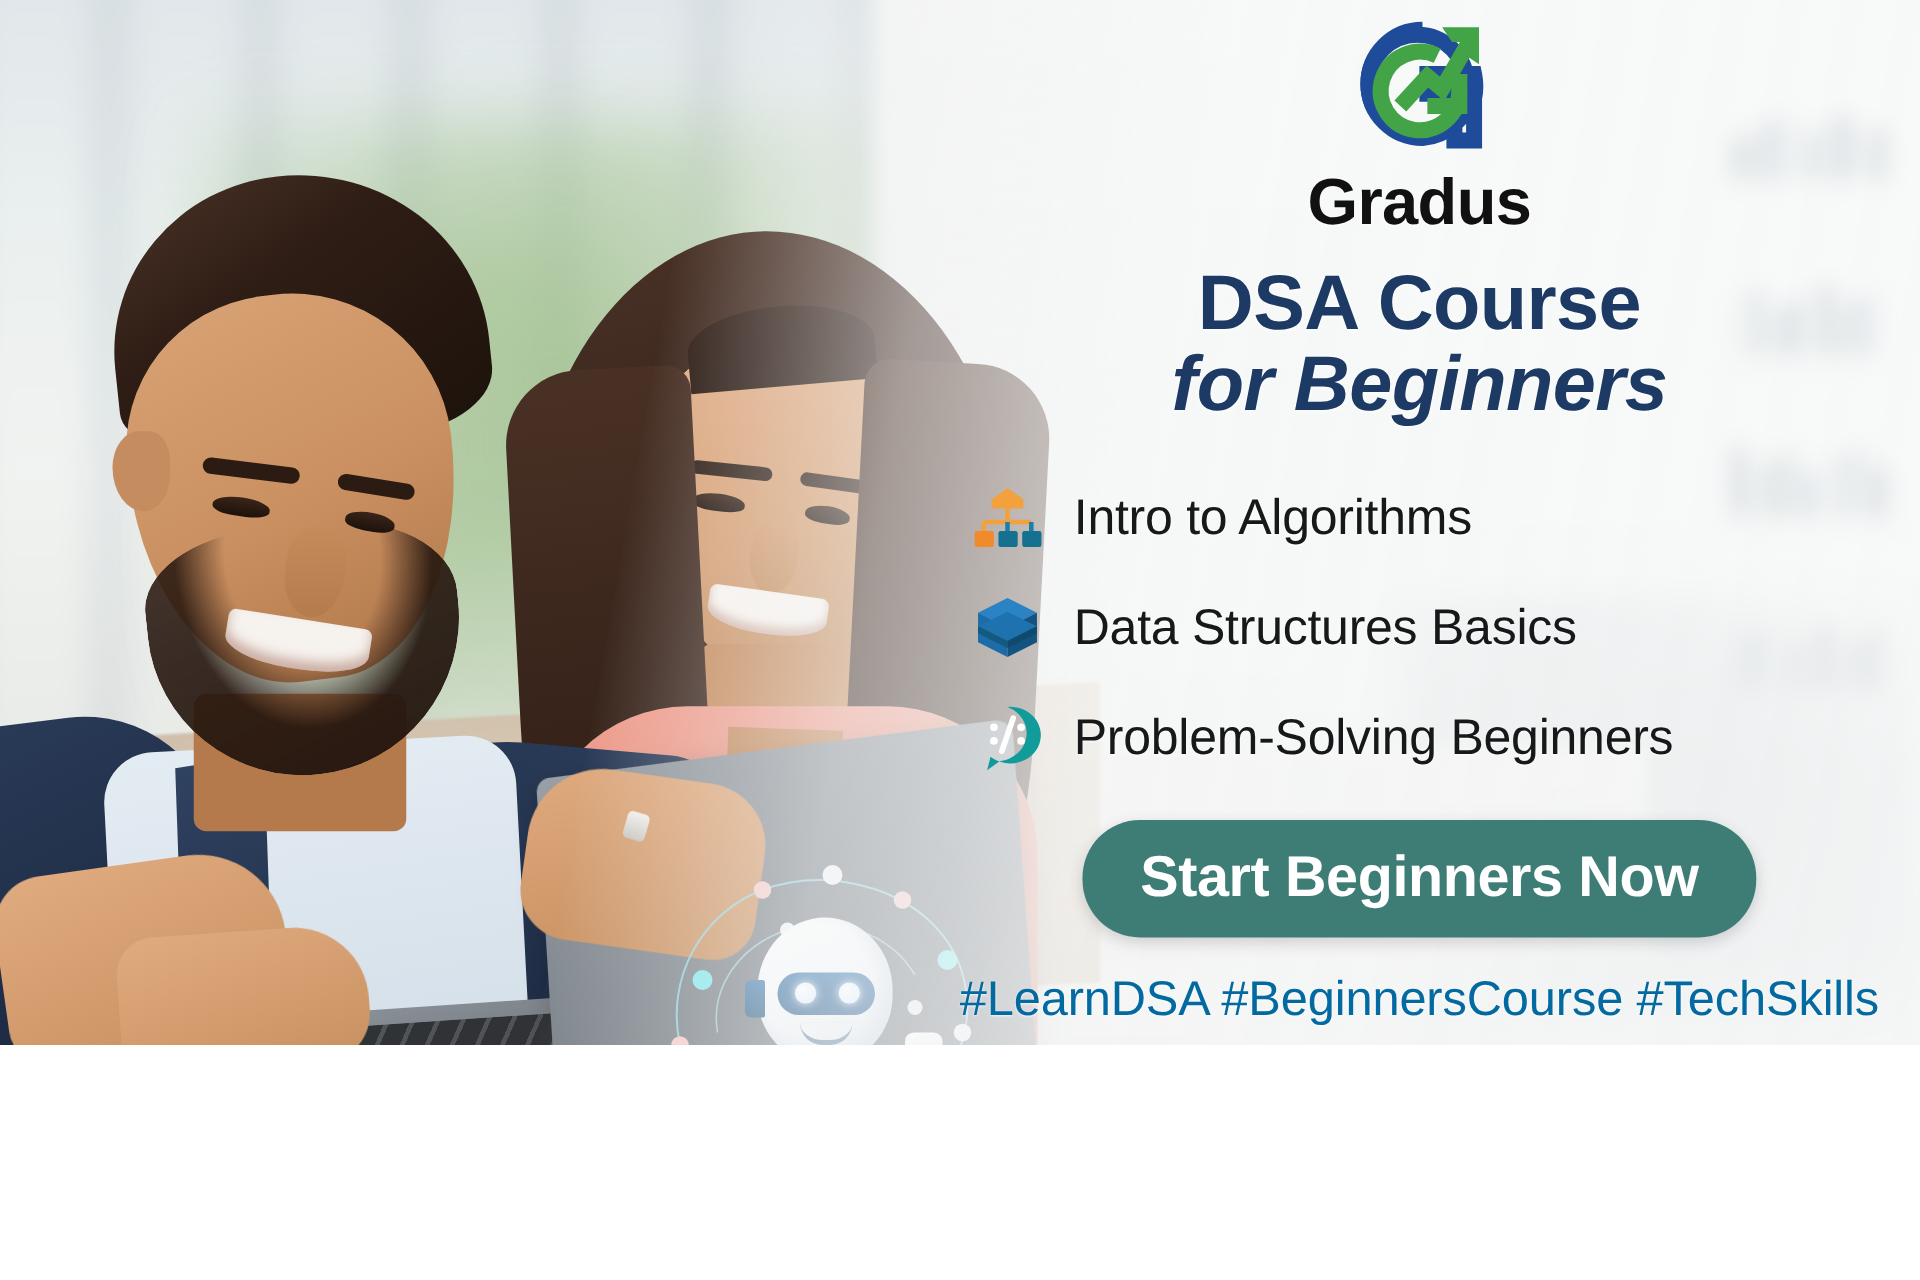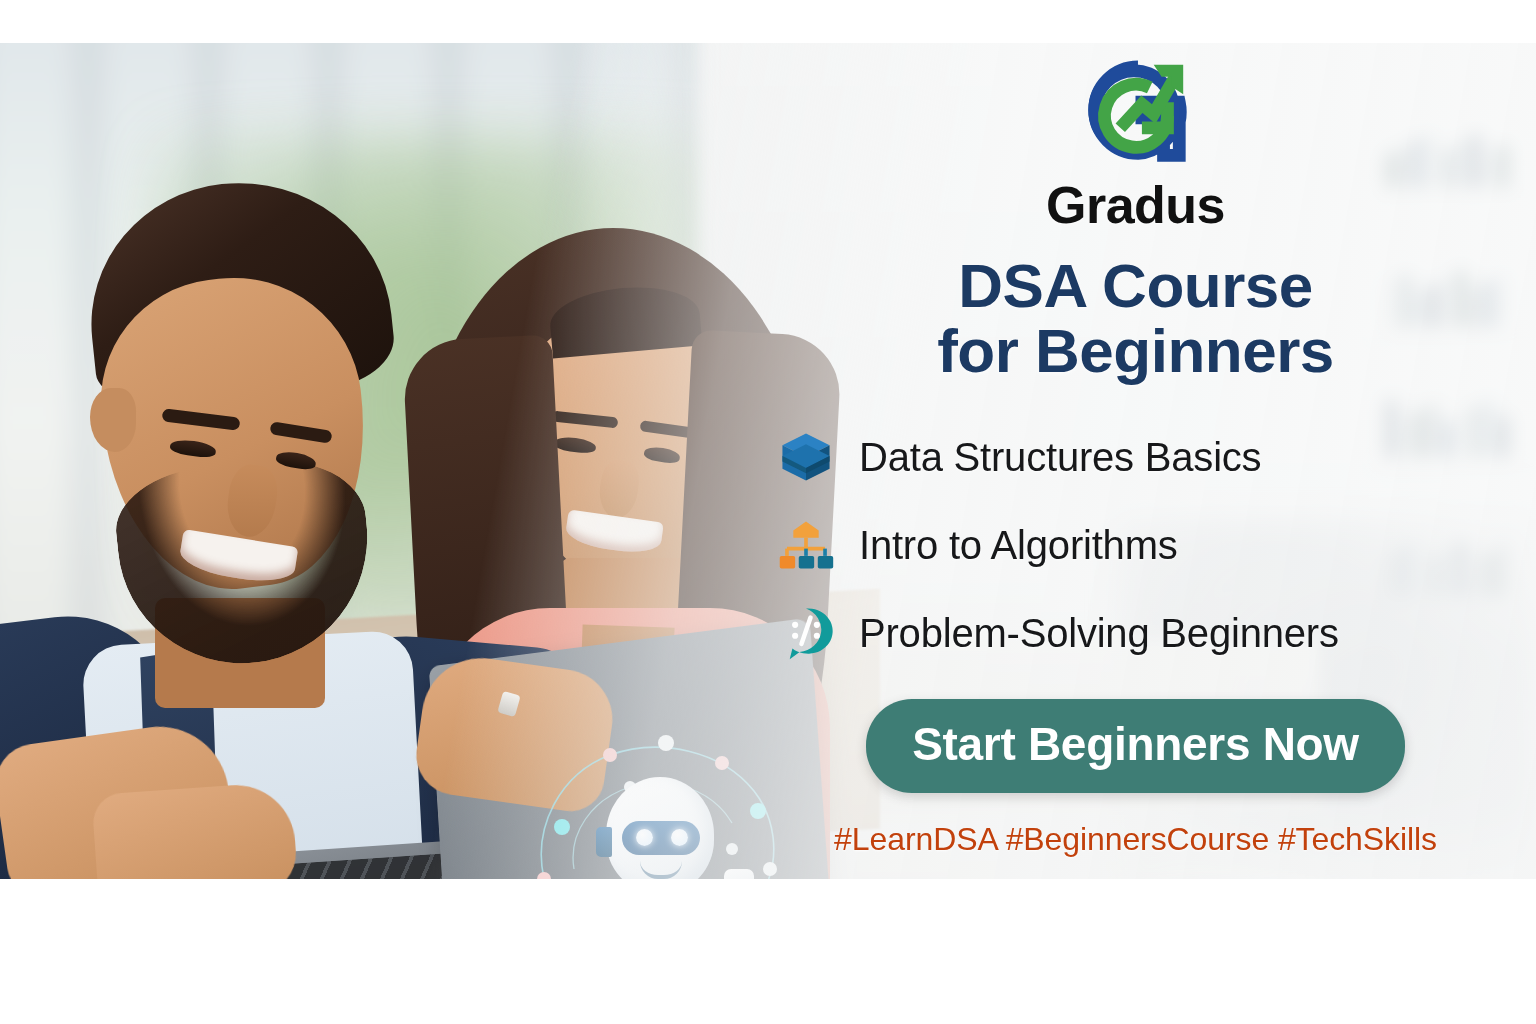--- a/index.html
+++ b/index.html
@@ -2,21 +2,20 @@
 <html><head>
 <meta charset="utf-8">
 <style>
   * { margin:0; padding:0; box-sizing:border-box; }
   html,body { width:1536px; height:1024px; overflow:hidden; background:#fff; }
   body { font-family:"Liberation Sans", sans-serif; }
 
   .banner {
     position:relative; width:1536px; height:836px; overflow:hidden;
     background:#e9eaec;
-    margin-top:43px;
   }
 
   
   .photo-stage { position:absolute; inset:0; overflow:hidden; }
 
   .bg-base {
     position:absolute; inset:-40px;
     background:
       linear-gradient(180deg,#f4f5f6 0%,#eef0f0 42%,#e3e3e2 62%,#dddbd7 100%);
   }
@@ -349,21 +348,21 @@
     font-size:52px; font-weight:600; color:#111; letter-spacing:-.5px;
     line-height:1; margin-top:4px;
     text-shadow:0 1px 2px rgba(255,255,255,.85);
   }
 
   .headline {
     margin-top:22px; text-align:center; color:#1c3a63;
     font-size:62px; font-weight:700; line-height:1.05; letter-spacing:-.5px;
     text-shadow:0 1px 3px rgba(255,255,255,.75);
   }
-  .headline .l2 { display:block; }
+  .headline .l2 { display:block;font-style:italic; }
 
   .features { margin-top:30px; width:100%; padding-left:42px; }
   .feature {
     display:flex; align-items:center; gap:24px; height:88px;
   }
   .feature .ficon { width:58px; height:58px; flex:0 0 58px; display:block; }
   .feature .flabel {
     font-size:40px; font-weight:400; color:#17181a; letter-spacing:-.2px;
     text-shadow:0 1px 2px rgba(255,255,255,.8);
   }
@@ -374,21 +373,21 @@
     padding:18px 46px 22px; border-radius:46px; border:none;
     box-shadow:0 4px 12px rgba(0,0,0,.16); cursor:pointer;
     font-family:"Liberation Sans", sans-serif;
   }
 
   .url {
     margin-top:22px; font-size:44px; font-weight:400; color:#121314;
     letter-spacing:-.4px; text-shadow:0 1px 2px rgba(255,255,255,.8);
   }
   .tags {
-    margin-top:28px; font-size:32px; font-weight:400; color:#c2410c;
+    margin-top:28px; font-size:39px; font-weight:400; color:#0369a1;
     letter-spacing:-.1px; text-shadow:0 1px 2px rgba(255,255,255,.8);
   }
 </style>
 </head>
 <body>
 
 <div class="banner">
 
   <div class="photo-stage">
     <div class="bg-base"></div>
@@ -561,47 +560,47 @@
 
     <div class="headline">
       <span class="l1">DSA Course</span>
       <span class="l2">for Beginners</span>
     </div>
 
     <div class="features">
 
       <div class="feature">
         <svg class="ficon" viewBox="0 0 64 64">
-          <path d="M32 6 L58 19 L32 32 L6 19 Z" fill="#2b82c4"></path>
-          <path d="M6 19 L32 32 L32 58 L6 45 Z" fill="#1b6ca8"></path>
-          <path d="M58 19 L58 45 L32 58 L32 32 Z" fill="#12537f"></path>
-          <path d="M32 18 L58 31 L32 44 L6 31 Z" fill="#1e72ad"></path>
-          <path d="M6 31 L32 44 L32 50 L6 37 Z" fill="#14597f"></path>
-          <path d="M58 31 L58 37 L32 50 L32 44 Z" fill="#0f4a6e"></path>
-        </svg>
-        <span class="flabel">Data Structures Basics</span>
-      </div>
-
-      <div class="feature">
-        <svg class="ficon" viewBox="0 0 64 64">
           <path d="M18 16 L32 6 L46 16 L46 24 L18 24 Z" fill="#f2a13c"></path>
           <path d="M32 24 L32 36" stroke="#f2a13c" stroke-width="4"></path>
           <path d="M11 36 L53 36" stroke="#f2a13c" stroke-width="4"></path>
           <path d="M11 36 L11 44" stroke="#f2a13c" stroke-width="4"></path>
           <path d="M32 36 L32 44" stroke="#1b7fa8" stroke-width="4"></path>
           <path d="M53 36 L53 44" stroke="#1b7fa8" stroke-width="4"></path>
           <rect x="3" y="44" width="17" height="14" rx="2" fill="#f08a2a"></rect>
           <rect x="24" y="44" width="17" height="14" rx="2" fill="#15718f"></rect>
           <rect x="45" y="44" width="17" height="14" rx="2" fill="#15718f"></rect>
         </svg>
         <span class="flabel">Intro to Algorithms</span>
       </div>
 
       <div class="feature">
         <svg class="ficon" viewBox="0 0 64 64">
+          <path d="M32 6 L58 19 L32 32 L6 19 Z" fill="#2b82c4"></path>
+          <path d="M6 19 L32 32 L32 58 L6 45 Z" fill="#1b6ca8"></path>
+          <path d="M58 19 L58 45 L32 58 L32 32 Z" fill="#12537f"></path>
+          <path d="M32 18 L58 31 L32 44 L6 31 Z" fill="#1e72ad"></path>
+          <path d="M6 31 L32 44 L32 50 L6 37 Z" fill="#14597f"></path>
+          <path d="M58 31 L58 37 L32 50 L32 44 Z" fill="#0f4a6e"></path>
+        </svg>
+        <span class="flabel">Data Structures Basics</span>
+      </div>
+
+      <div class="feature">
+        <svg class="ficon" viewBox="0 0 64 64">
           <path d="M32 5 A27 25 0 1 1 17 49 L14 61 L25 53 A27 25 0 0 0 32 5 Z" fill="#119b9b"></path>
           <circle cx="20" cy="23" r="3.4" fill="#fff"></circle>
           <circle cx="20" cy="35" r="3.4" fill="#fff"></circle>
           <circle cx="44" cy="23" r="3.4" fill="#fff"></circle>
           <circle cx="44" cy="35" r="3.4" fill="#fff"></circle>
           <path d="M37 15 L27 44" stroke="#fff" stroke-width="5" stroke-linecap="round"></path>
         </svg>
         <span class="flabel">Problem-Solving Beginners</span>
       </div>
 

